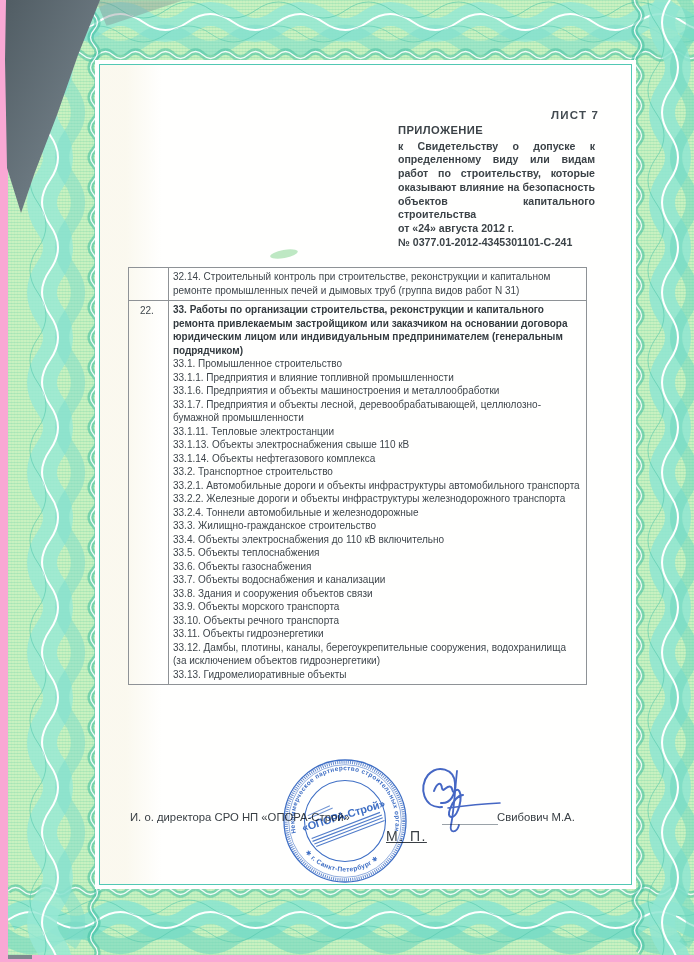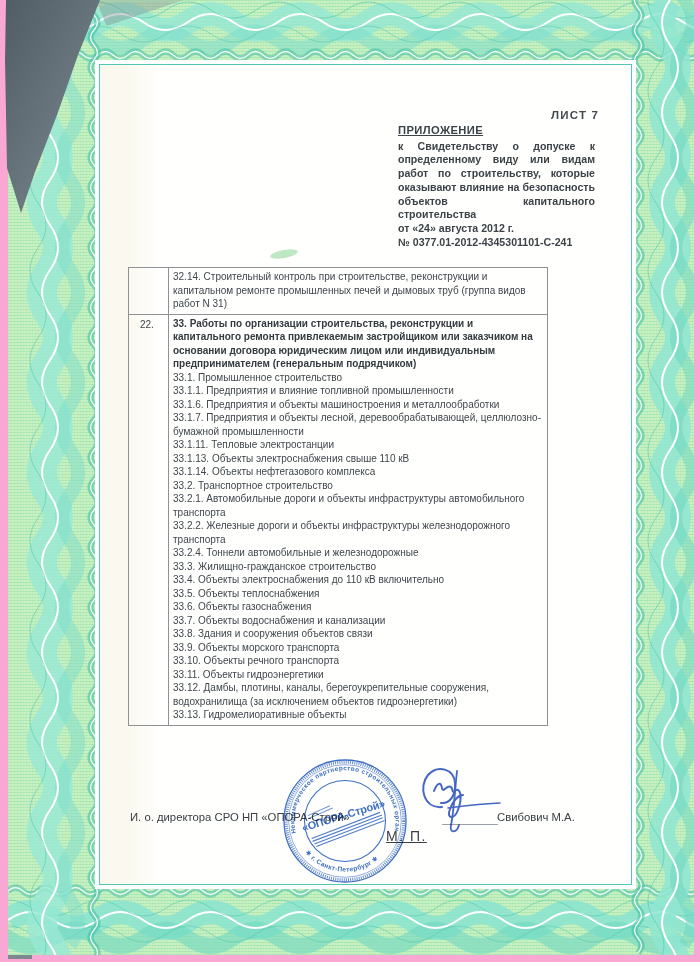--- a/index.html
+++ b/index.html
@@ -27,26 +27,26 @@
         clip-path:polygon(0 0,100% 0,12% 100%);background:rgba(125,136,141,.38);filter:blur(1px);}
   .scan-dash{position:absolute;left:8px;top:955px;width:24px;height:4px;background:#7f888f;z-index:2;}
   .smudge{position:absolute;left:270px;top:250px;width:28px;height:8px;border-radius:50%;
         transform:rotate(-10deg);background:rgba(110,205,125,.45);z-index:2;}
 
   
   .sheet{position:absolute;left:551px;top:109px;font-size:11.5px;font-weight:700;
          letter-spacing:1.2px;color:#434b51;z-index:2;}
   .hdr{position:absolute;left:398px;top:124px;width:197px;font-size:10.6px;line-height:13.7px;
        font-weight:700;color:#3c4348;z-index:2;}
-  .hdr-title{font-size:11.2px;letter-spacing:.4px;margin-bottom:2px;text-decoration:underline;}
+  .hdr-title{font-size:11.2px;letter-spacing:.4px;margin-bottom:2px;}
   .hdr-par{text-align:justify;}
   .hdr-line{margin-top:0;}
 
   
-  .tbl{position:absolute;left:128px;top:267px;width:420px;z-index:2;
+  .tbl{position:absolute;left:128px;top:267px;width:459px;z-index:2;
        border:1px solid #8e9296;font-size:10px;line-height:13.5px;color:#3f464c;box-sizing:border-box;}
   .trow{display:flex;}
   .trow + .trow{border-top:1px solid #8e9296;}
   .cnum{flex:0 0 40px;width:40px;border-right:1px solid #8e9296;box-sizing:border-box;
         padding:3px 2px 2px 11px;}
   .ctxt{flex:1;padding:2px 6px 3px 4px;}
   .lead{font-weight:700;color:#343b40;}
   .item{font-weight:400;}
 
   

